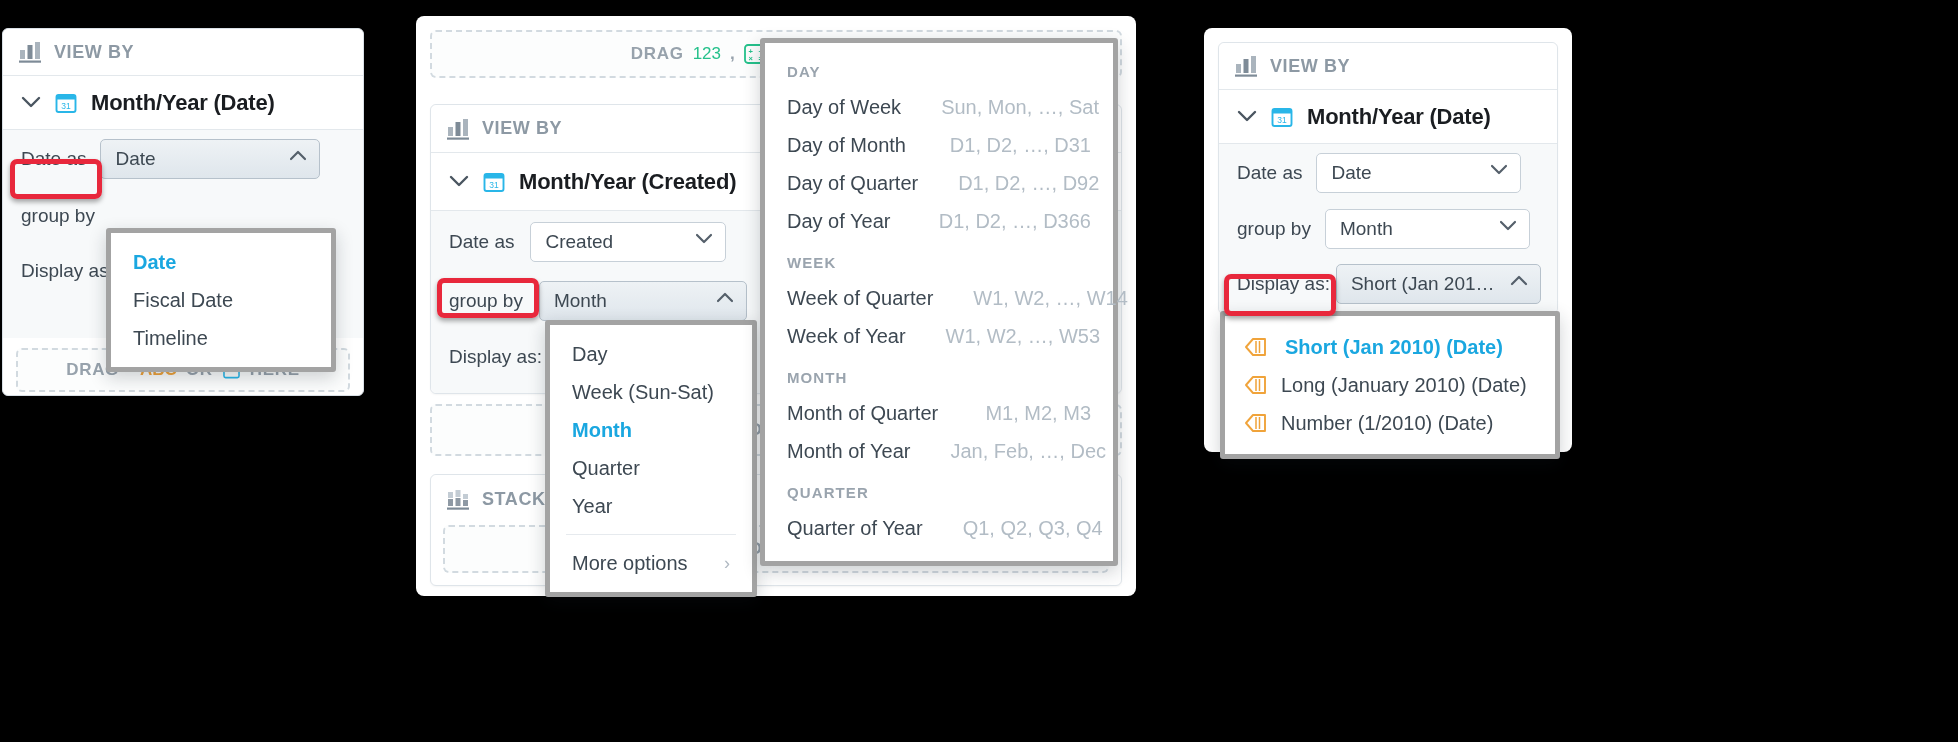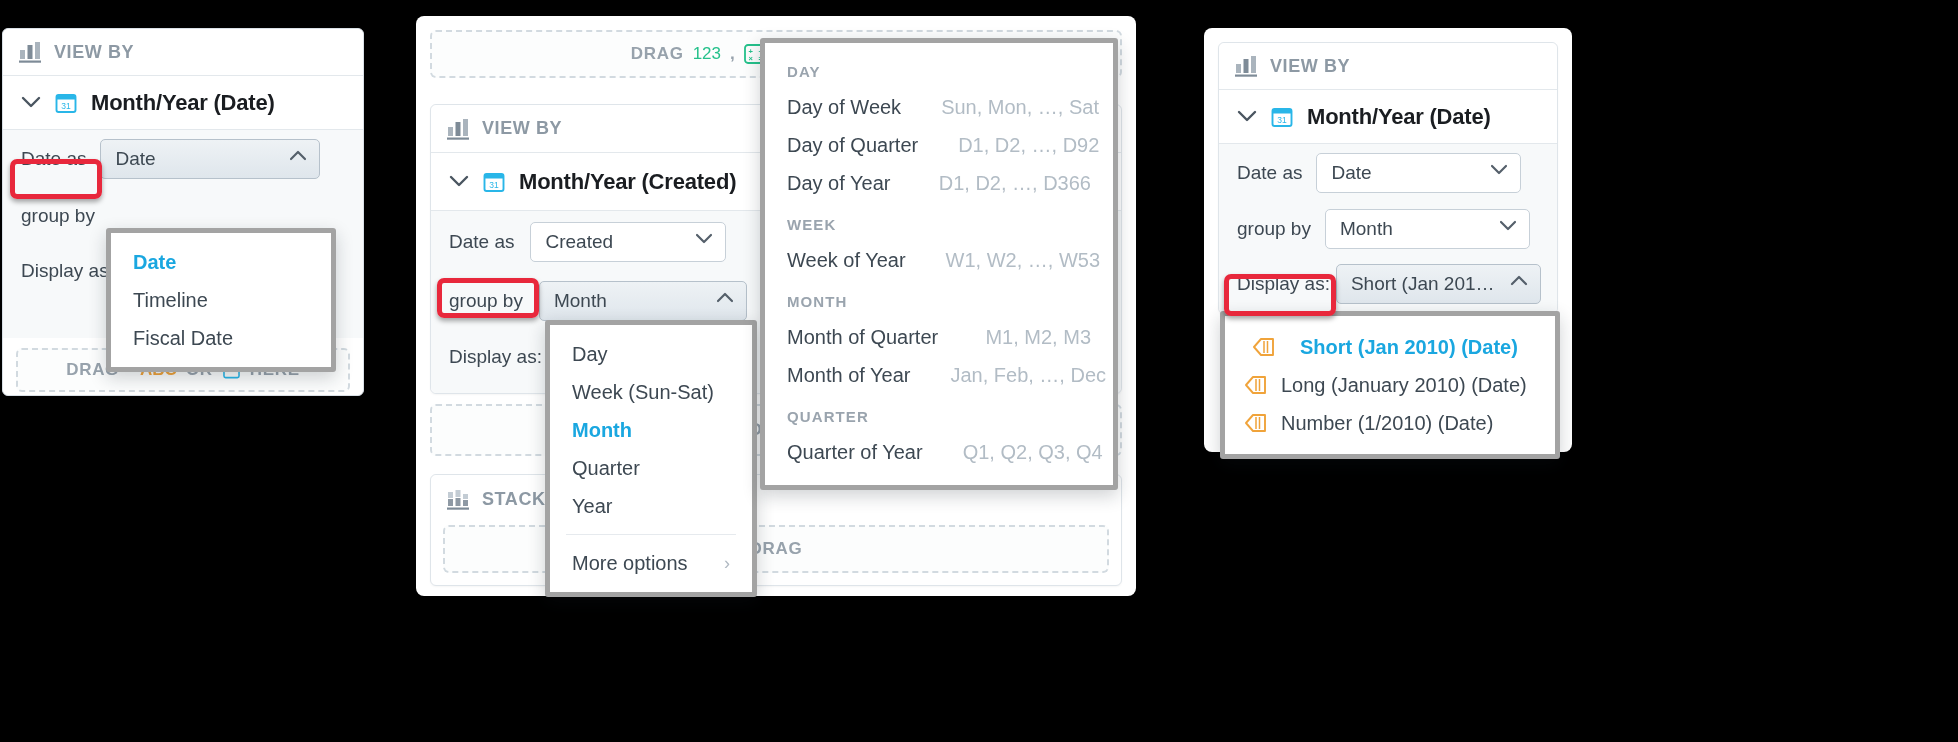--- a/index.html
+++ b/index.html
@@ -186,24 +186,24 @@
         </span>
         <span>HERE</span>
       </div>
     </div>
 
     <div class="menu" style="left:103px; top:199px; width:230px;">
       <div class="menu-item sel">
         <span>Date</span>
       </div>
       <div class="menu-item">
+        <span>Fiscal Date</span>
+      </div>
+      <div class="menu-item">
         <span>Timeline</span>
-      </div>
-      <div class="menu-item">
-        <span>Fiscal Date</span>
       </div>
     </div>
   </div>
 
   <div class="hl" style="left:10px; top:159px; width:92px; height:40px;"></div>
 
   <div class="panel" style="left:416px; top:16px; width:720px; height:580px; border:none; background:#fff; border-radius:8px;">
 
     <div style="padding:14px 14px 6px;">
       <div class="dropzone" style="height:48px;">
@@ -338,29 +338,37 @@
   <div class="hl" style="left:437px; top:278px; width:102px; height:40px;"></div>
 
   <div class="menu" style="left:760px; top:38px; width:358px; padding:6px 0 14px;">
 
     <div class="bigmenu-label">DAY</div>
     <div class="bigmenu-row">
       <span>Day of Week</span>
       <span class="hint">Sun, Mon, …, Sat</span>
     </div>
     <div class="bigmenu-row">
+      <span>Day of Month</span>
+      <span class="hint">D1, D2, …, D31</span>
+    </div>
+    <div class="bigmenu-row">
       <span>Day of Quarter</span>
       <span class="hint">D1, D2, …, D92</span>
     </div>
     <div class="bigmenu-row">
       <span>Day of Year</span>
       <span class="hint">D1, D2, …, D366</span>
     </div>
 
     <div class="bigmenu-label">WEEK</div>
+    <div class="bigmenu-row">
+      <span>Week of Quarter</span>
+      <span class="hint">W1, W2, …, W14</span>
+    </div>
     <div class="bigmenu-row">
       <span>Week of Year</span>
       <span class="hint">W1, W2, …, W53</span>
     </div>
 
     <div class="bigmenu-label">MONTH</div>
     <div class="bigmenu-row">
       <span>Month of Quarter</span>
       <span class="hint">M1, M2, M3</span>
     </div>
@@ -438,21 +446,21 @@
               <svg width="18" height="11" viewBox="0 0 18 11">
                   <path d="M2 9 L9 2 L16 9" fill="none" stroke="#55606b" stroke-width="2.2" stroke-linecap="round" stroke-linejoin="round"></path>
                 </svg>
             </span>
           </div>
         </div>
       </div>
     </div>
 
     <div class="menu" style="left:16px; top:283px; width:340px; padding:12px 0;">
-      <div class="menu-item sel" style="gap:23px; padding-left:18px;margin-left:8px;">
+      <div class="menu-item sel" style="gap:16px; padding-left:18px;">
         <span class="ico">
           <svg width="26" height="22" viewBox="0 0 26 22">
             <path d="M3 11 L10 3 L22 3 L22 19 L10 19 Z" fill="none" stroke="#f0a33a" stroke-width="1.9" stroke-linejoin="round"></path>
             <path d="M13 5 L13 17 M16.5 5 L16.5 17" stroke="#f0a33a" stroke-width="1.5"></path>
           </svg>
         </span>
         <span>Short (Jan 2010) (Date)</span>
       </div>
       <div class="menu-item" style="gap:12px; padding-left:18px;">
         <span class="ico">

